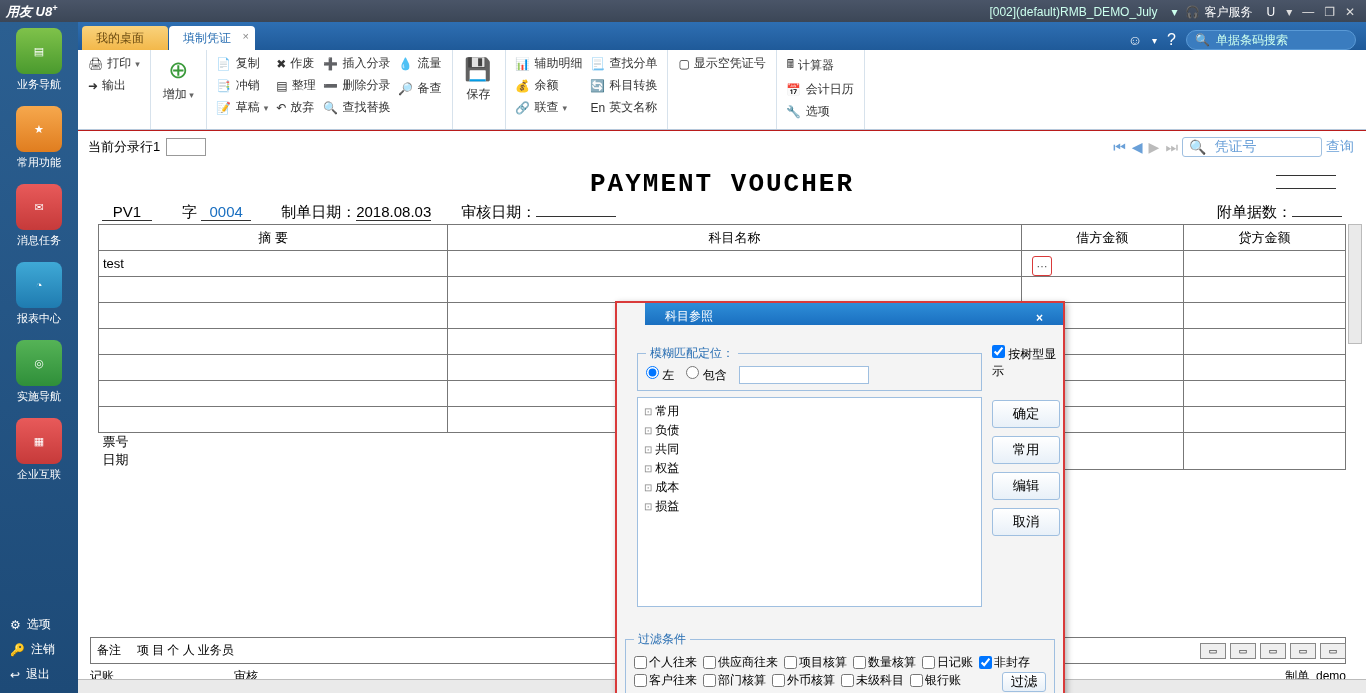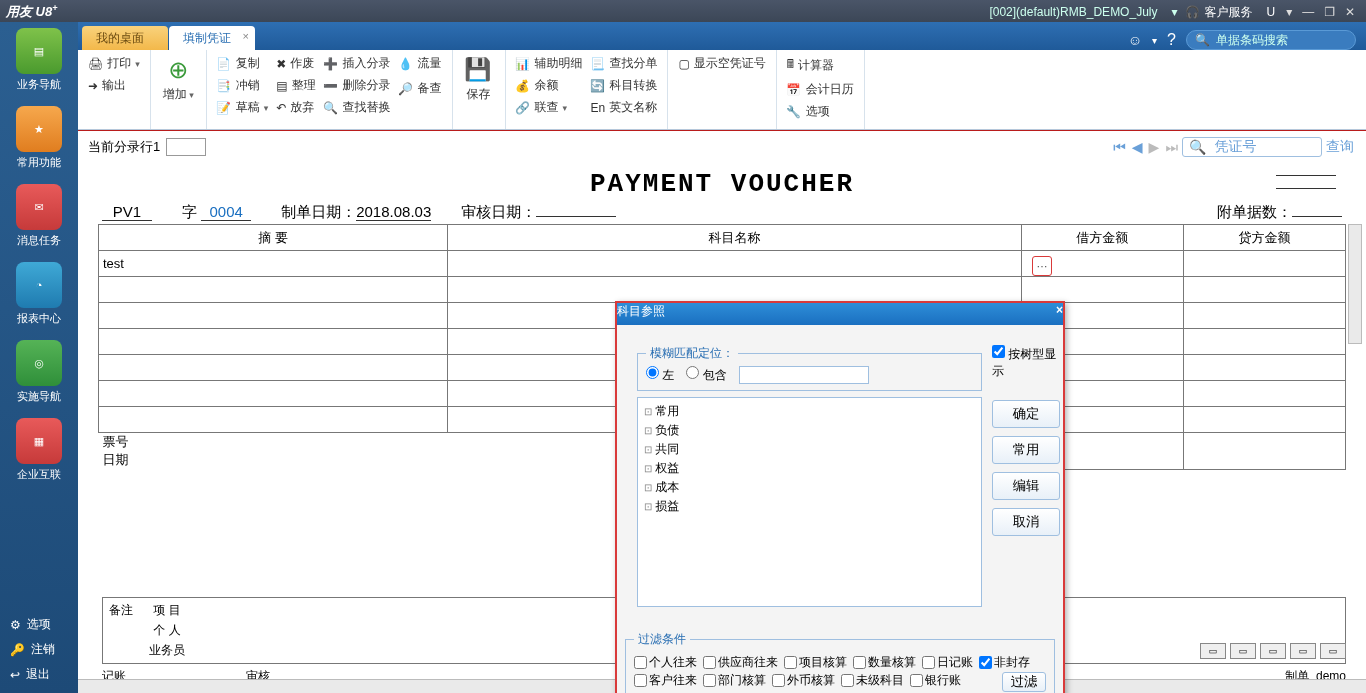--- a/index.html
+++ b/index.html
@@ -64,30 +64,30 @@
 .vheader .r { margin-left:auto; }
 
 
 .grid { margin: 0 20px; font-size:13px; position:relative; }
 .grid table { border-collapse:collapse; width:100%; table-layout:fixed; }
 .grid th, .grid td { border:1px solid #777; height:26px; padding:0 4px; font-weight:normal; text-align:center; }
 .grid .sum td { border:none; font-weight:normal; text-align:left; }
 .scrollstub { position:absolute; right:-16px; top:0; bottom:126px; width:14px; background:#eaeaea; border:1px solid #bbb; }
 .cellbtn { position:absolute; width:20px; height:20px; border:1.5px solid #d93a3a; border-radius:3px; background:#fff; display:flex; align-items:center; justify-content:center; cursor:pointer; font-size:11px; color:#555;}
 
-.bottom { position:absolute; bottom:6px; left:24px; right:20px; font-size:12px; }
+.bottom { position:absolute; bottom:6px; left:12px; right:20px; font-size:12px; }
 .bottom .notes { border:1px solid #777; padding:4px 6px; display:flex; gap:16px; margin-bottom:2px;}
 .bottom .sig { display:flex; gap:120px; padding:2px 0; }
 .bottom .sig .r { margin-left:auto; }
 .iconrow { position:absolute; right:0; bottom:28px; display:flex; gap:4px; }
 .iconrow span { width:26px; height:16px; border:1px solid #888; font-size:9px; display:flex; align-items:center; justify-content:center; background:#efefef; }
 
 
 .dialog { position:absolute; left:615px; top:301px; width:450px; border:2.5px solid #d93a3a; background:#f4f4f4; box-shadow:2px 2px 6px rgba(0,0,0,.3); font-size:12px; }
-.dialog .dtitle { background:linear-gradient(#2e8ed8,#1a6fc0); color:#fff; height:22px; display:flex; align-items:flex-start; padding:0 0; }
+.dialog .dtitle { background:linear-gradient(#2e8ed8,#1a6fc0); color:#fff; height:22px; display:flex; align-items:flex-end; padding:0 20px;margin-left:28px; }
 .dialog .dtitle .dx { margin-left:auto; cursor:pointer; font-weight:bold; }
 .dialog .dbody { padding:20px; display:flex; gap:10px; }
 .dialog fieldset { border:1px solid #9fbfe0; padding:4px 8px 6px; }
 .dialog legend { color:#2a6fb3; padding:0 4px; }
 .treebox { background:#fff; border:1px solid #9fbfe0; width:345px; height:210px; padding:4px; overflow:auto; margin-top:6px;}
 .tree-item { padding:1px 2px; cursor:pointer; }
 .tree-item::before { content:"⊡ "; color:#888; font-size:10px; }
 .dbtns { display:flex; flex-direction:column; gap:8px; margin-top:20px; }
 .dbtn { width:68px; height:28px; border:1px solid #9fbfe0; background:linear-gradient(#fff,#e8f0f8); border-radius:3px; cursor:pointer; }
 .searchline { display:flex; align-items:center; gap:12px; }
@@ -319,21 +319,21 @@
             </tr>
       </tbody>
         </table>
       <div class="scrollstub"></div>
       <div class="cellbtn" style="left:934px; top:32px;">⋯</div>
     </div>
 
     <div class="bottom">
       <div class="notes">
         <span>备注</span>
-        <div style="display:flex;flex-direction:column;gap:3px;text-align:center;">
+        <div style="display:flex;gap:3px;">
           <span>项 目</span>
           <span>个 人</span>
           <span>业务员</span>
         </div>
       </div>
       <div class="iconrow">
         <span>▭</span>
           <span>▭</span>
         <span>▭</span>
           <span>▭</span>

